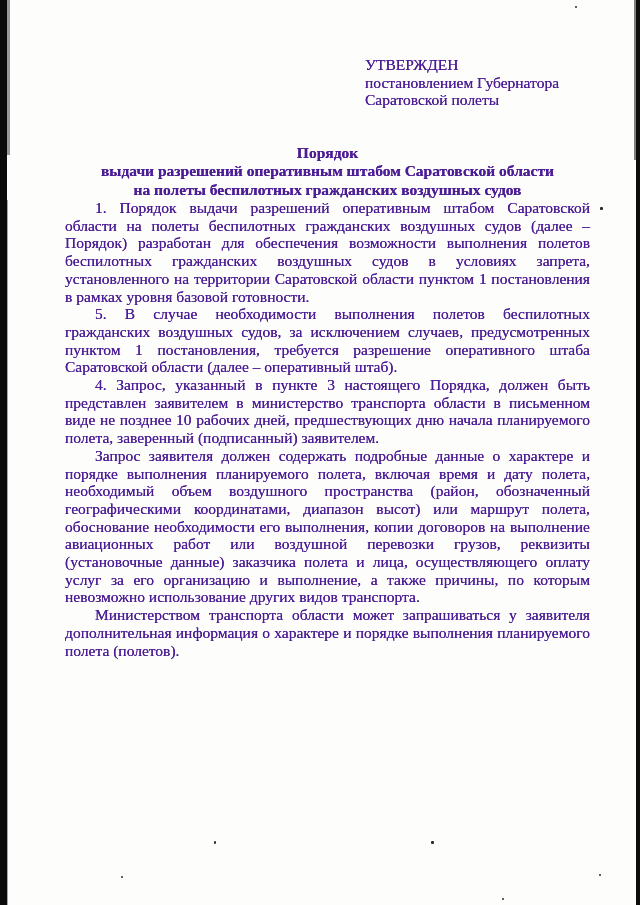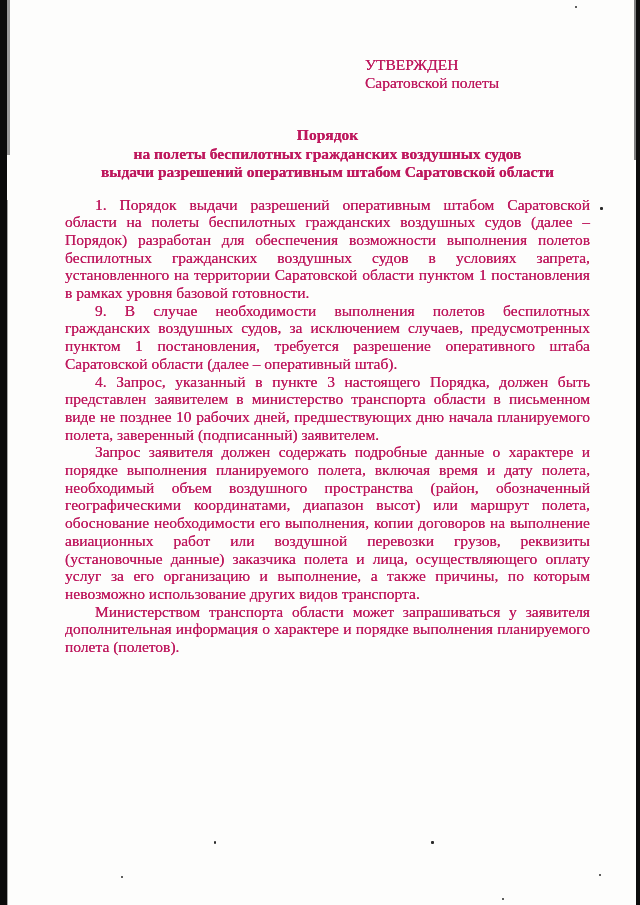--- a/index.html
+++ b/index.html
@@ -7,21 +7,21 @@
     padding: 0;
     background: #ffffff;
   }
   .page {
     position: relative;
     width: 640px;
     height: 905px;
     background: #fdfdfc;
     overflow: hidden;
     font-family: "Liberation Serif", "DejaVu Serif", serif;
-    color: #be185d;
+    color: #4c1d95;
   }
   
   .edge-left {
     position: absolute;
     left: 0; top: 0; bottom: 0;
     width: 7px;
     background: #0b0b0b;
   }
   .edge-left::after {
     content: "";
@@ -69,53 +69,53 @@
     line-height: 17.5px;
     white-space: nowrap;
   }
   .doc-title {
     margin-top: 35px;
     text-align: center;
     font-weight: bold;
     line-height: 18.5px;
   }
   .doc-body {
-    margin-top: 14px;
     line-height: 17.7px;
     text-align: justify;
   }
   .doc-body p {
     margin: 0;
     text-indent: 30px;
   }
 </style>
 </head>
 <body>
 
 <div class="page">
 
   <div class="edge-left"></div>
   <div class="edge-right"></div>
 
   <div class="content">
 
     <div class="approval">
       <div>УТВЕРЖДЕН</div>
+      <div>постановлением Губернатора</div>
       <div>Саратовской полеты</div>
     </div>
 
     <div class="doc-title">
       <div>Порядок</div>
+      <div>выдачи разрешений оперативным штабом Саратовской области</div>
       <div>на полеты беспилотных гражданских воздушных судов</div>
-      <div>выдачи разрешений оперативным штабом Саратовской области</div>
     </div>
 
     <div class="doc-body">
       <p>1. Порядок выдачи разрешений оперативным штабом Саратовской области на полеты беспилотных гражданских воздушных судов (далее – Порядок) разработан для обеспечения возможности выполнения полетов беспилотных гражданских воздушных судов в условиях запрета, установленного на территории Саратовской области пунктом 1 постановления в рамках уровня базовой готовности.</p>
-      <p>9. В случае необходимости выполнения полетов беспилотных гражданских воздушных судов, за исключением случаев, предусмотренных пунктом 1 постановления, требуется разрешение оперативного штаба Саратовской области (далее – оперативный штаб).</p>
+      <p>5. В случае необходимости выполнения полетов беспилотных гражданских воздушных судов, за исключением случаев, предусмотренных пунктом 1 постановления, требуется разрешение оперативного штаба Саратовской области (далее – оперативный штаб).</p>
       <p>4. Запрос, указанный в пункте 3 настоящего Порядка, должен быть представлен заявителем в министерство транспорта области в письменном виде не позднее 10 рабочих дней, предшествующих дню начала планируемого полета, заверенный (подписанный) заявителем.</p>
       <p>Запрос заявителя должен содержать подробные данные о характере и порядке выполнения планируемого полета, включая время и дату полета, необходимый объем воздушного пространства (район, обозначенный географическими координатами, диапазон высот) или маршрут полета, обоснование необходимости его выполнения, копии договоров на выполнение авиационных работ или воздушной перевозки грузов, реквизиты (установочные данные) заказчика полета и лица, осуществляющего оплату услуг за его организацию и выполнение, а также причины, по которым невозможно использование других видов транспорта.</p>
       <p>Министерством транспорта области может запрашиваться у заявителя дополнительная информация о характере и порядке выполнения планируемого полета (полетов).</p>
     </div>
 
   </div>
 
   <div class="speck" style="left:575px; top:6px;  width:2px; height:2px;"></div>
   <div class="speck" style="left:600px; top:207px; width:3px; height:3px;"></div>
   <div class="speck" style="left:214px; top:841px; width:2px; height:3px;"></div>

